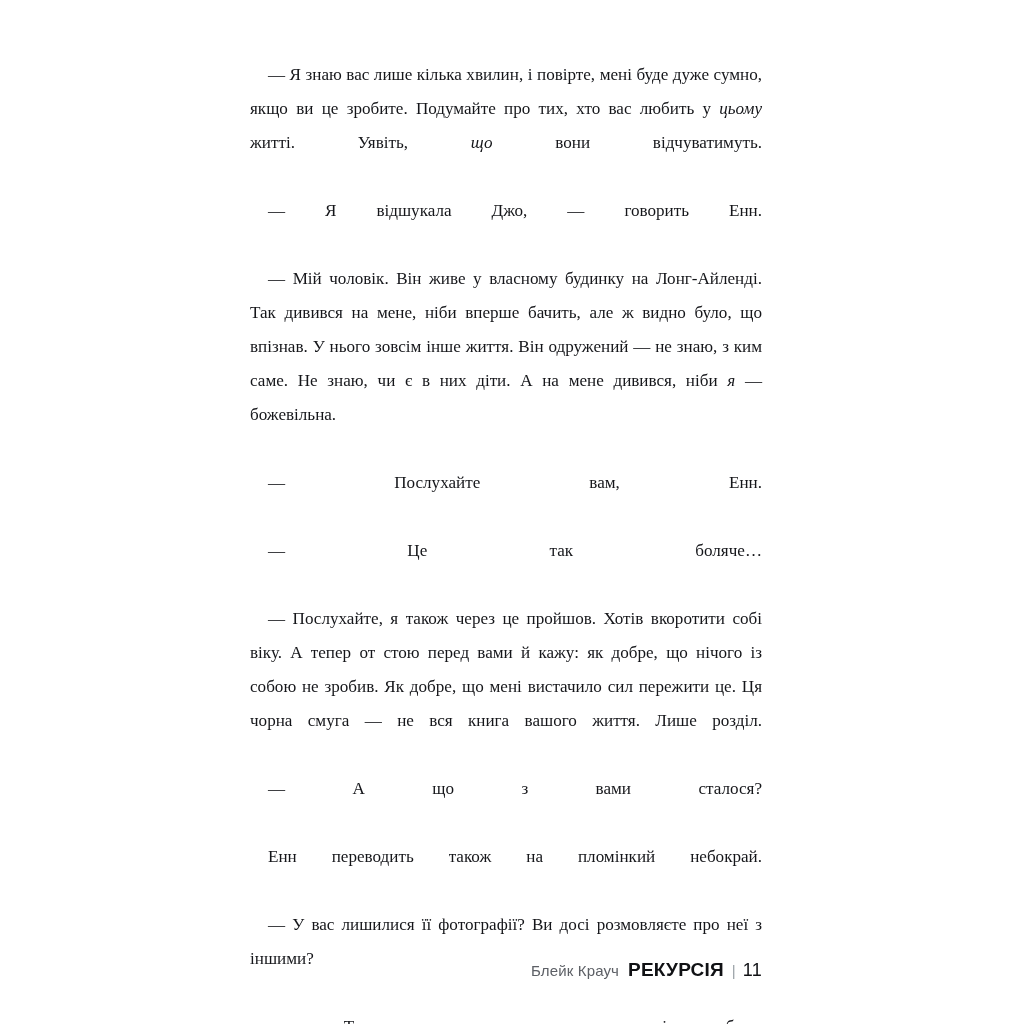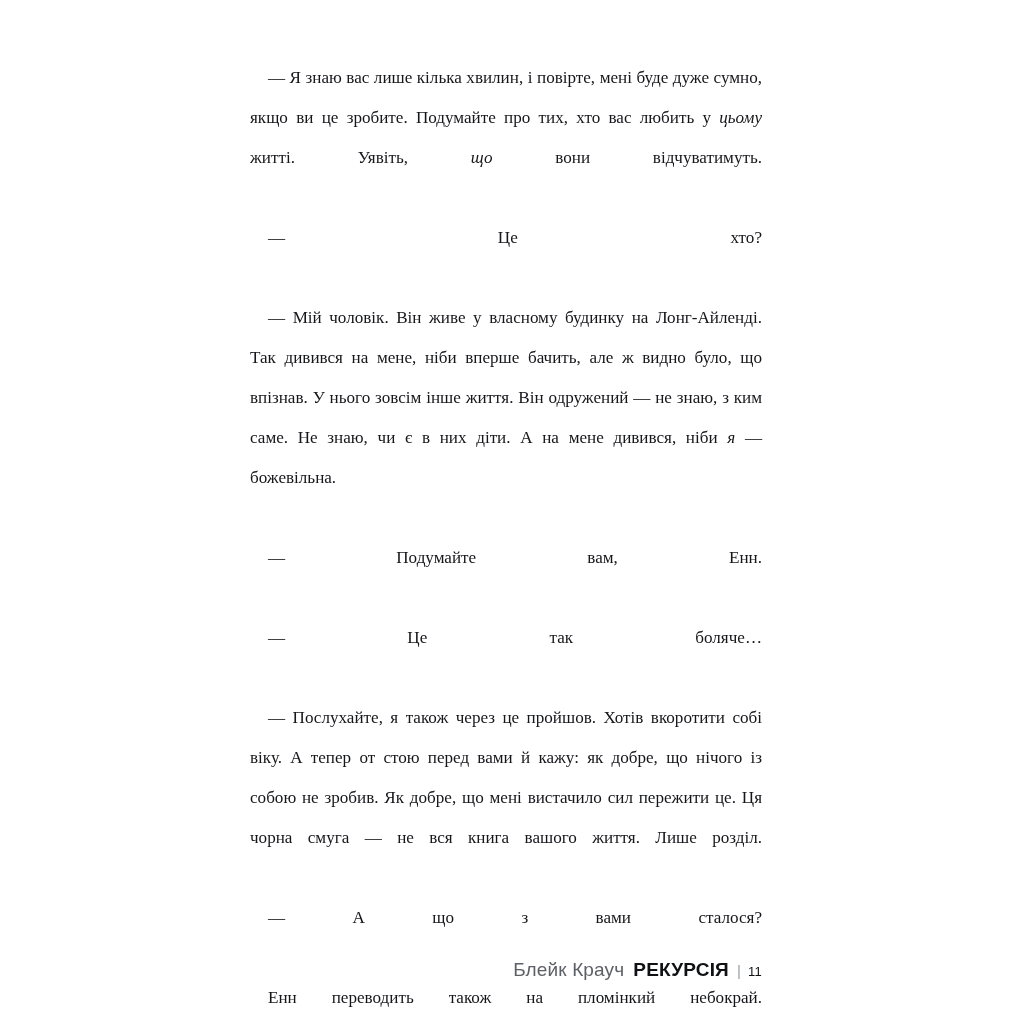--- a/index.html
+++ b/index.html
@@ -27,21 +27,21 @@
   .text-block {
     position: absolute;
     left: 250px;
     top: 58px;
     width: 512px;
   }
 
   p.para {
     margin: 0;
     font-size: 17.1px;
-    line-height: 40px;
+    line-height: 34px;
     text-align: justify;
     text-justify: inter-word;
     text-indent: 18px;
     color: #15161a;
     hyphens: manual;
     word-spacing: 0.1px;
   }
 
   
   p.para::after {
@@ -58,21 +58,21 @@
     position: absolute;
     left: 0;
     top: 959px;
     width: 762px;
     text-align: right;
     font-family: "Liberation Sans", "DejaVu Sans", sans-serif;
     white-space: nowrap;
   }
 
   .footer-author {
-    font-size: 19px;
+    font-size: 15px;
     font-weight: 400;
     color: #5d6066;
     letter-spacing: 0.15px;
   }
 
   .footer-title {
     font-size: 19px;
     font-weight: 700;
     color: #101114;
     letter-spacing: 0.2px;
@@ -82,41 +82,42 @@
   .footer-sep {
     display: inline-block;
     font-size: 15px;
     font-weight: 300;
     color: #9aa0a6;
     margin: 0 7px 0 8px;
     transform: translateY(0px);
   }
 
   .footer-page {
-    font-size: 13px;
+    font-size: 18px;
     font-weight: 400;
     color: #101114;
     letter-spacing: 0.3px;
     margin-top: 28px;
   }
 </style>
 </head>
 <body>
 
 <div class="page">
 
   <div class="text-block">
       <p class="para"><span>— Я знаю вас лише кілька хвилин, і повірте, мені буде дуже сумно, якщо ви це зробите. Подумайте про тих, хто вас лю­бить у </span><em class="it">цьому</em><span> житті. Уявіть, </span><em class="it">що</em><span> вони відчуватимуть.</span></p>
-      <p class="para"><span>— Це хто?</span></p>
+      <p class="para"><span>— Я відшукала Джо, — говорить Енн.</span></p>
       <p class="para"><span>—  Мій чоловік. Він живе у власному будинку на Лонг-Айленді. Так дивився на мене, ніби вперше бачить, але ж вид­но було, що впізнав. У нього зовсім інше життя. Він одруже­ний — не знаю, з ким саме. Не знаю, чи є в них діти. А на мене дивився, ніби </span><em class="it">я</em><span> — божевільна.</span></p>
-      <p class="para"><span>— Подумайте вам, Енн.</span></p>
+      <p class="para"><span>— Послухайте вам, Енн.</span></p>
       <p class="para"><span>— Це так боляче…</span></p>
       <p class="para"><span>— Послухайте, я також через це пройшов. Хотів вкороти­ти собі віку. А тепер от стою перед вами й кажу: як добре, що нічого із собою не зробив. Як добре, що мені вистачило сил пережити це. Ця чорна смуга — не вся книга вашого життя. Лише розділ.</span></p>
       <p class="para"><span>— А що з вами сталося?</span></p>
       <p class="para"><span>Енн переводить також на пломінкий небокрай.</span></p>
+      <p class="para"><span>— У вас лишилися її фотографії? Ви досі розмовляєте про неї з іншими?</span></p>
       <p class="para"><span>— То саме хоч насправді була.</span></p>
     </div>
 
   <div class="footer">
     <span class="footer-author">Блейк Крауч</span><span class="footer-title">РЕКУРСІЯ</span><span class="footer-sep">|</span><span class="footer-page">11</span>
   </div>
 
 </div>
 
 </body></html>

